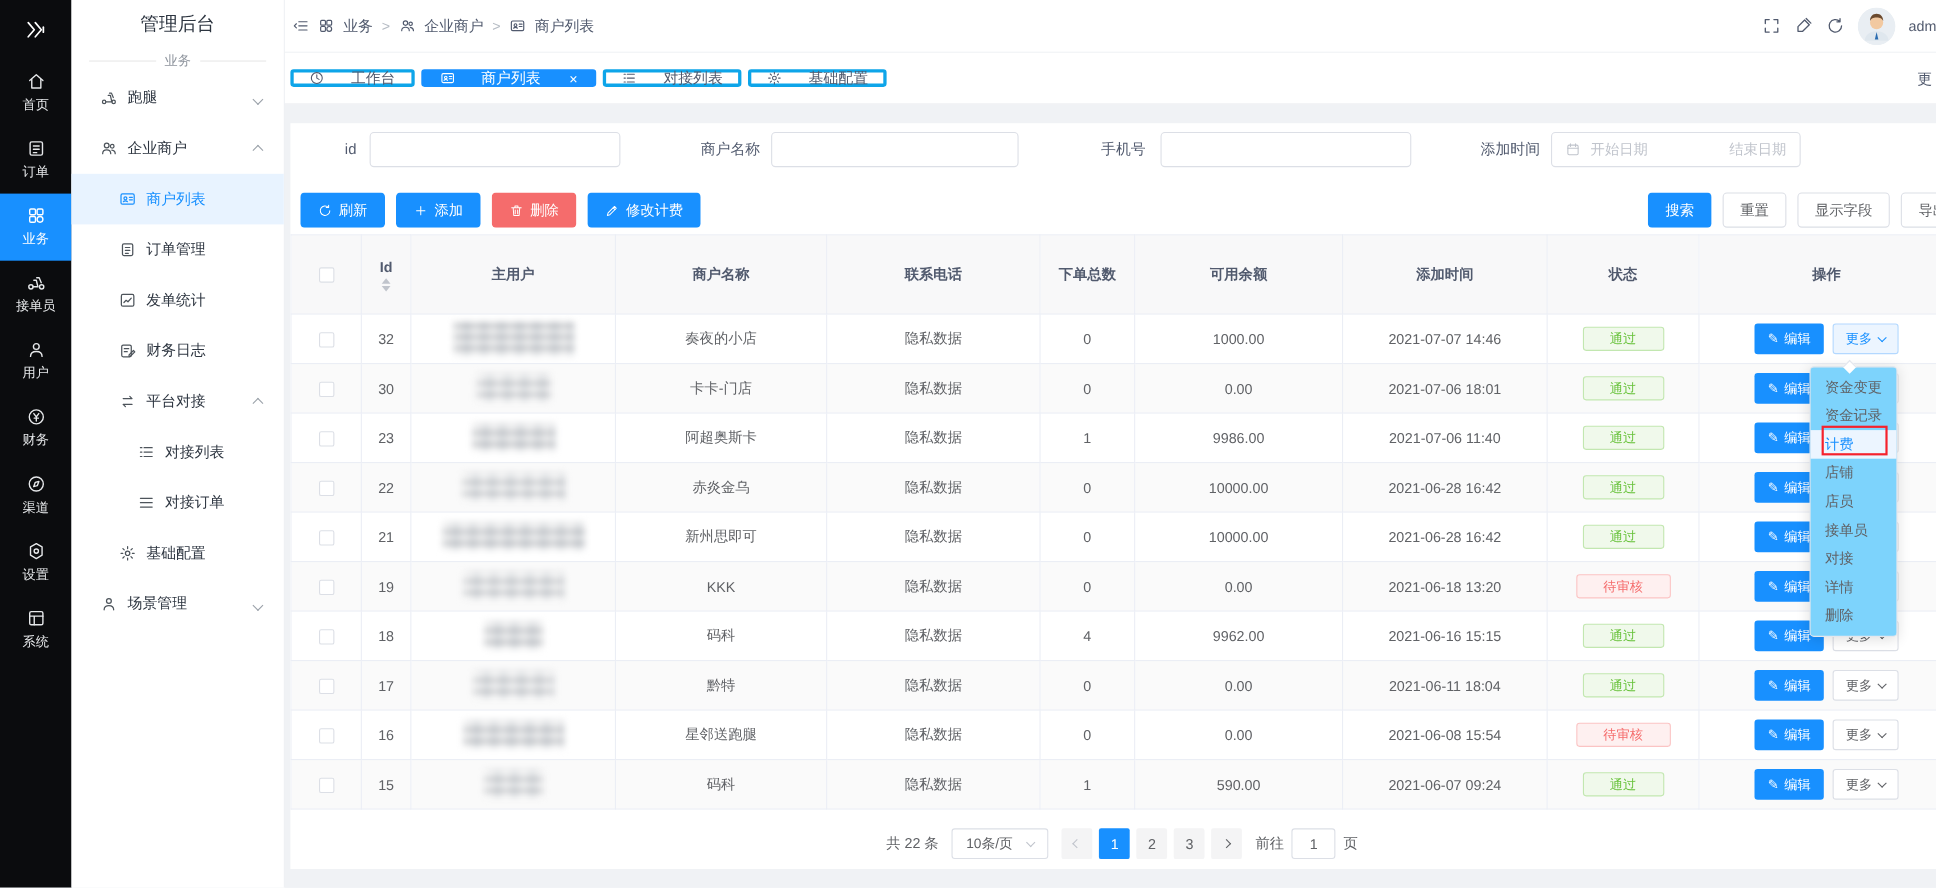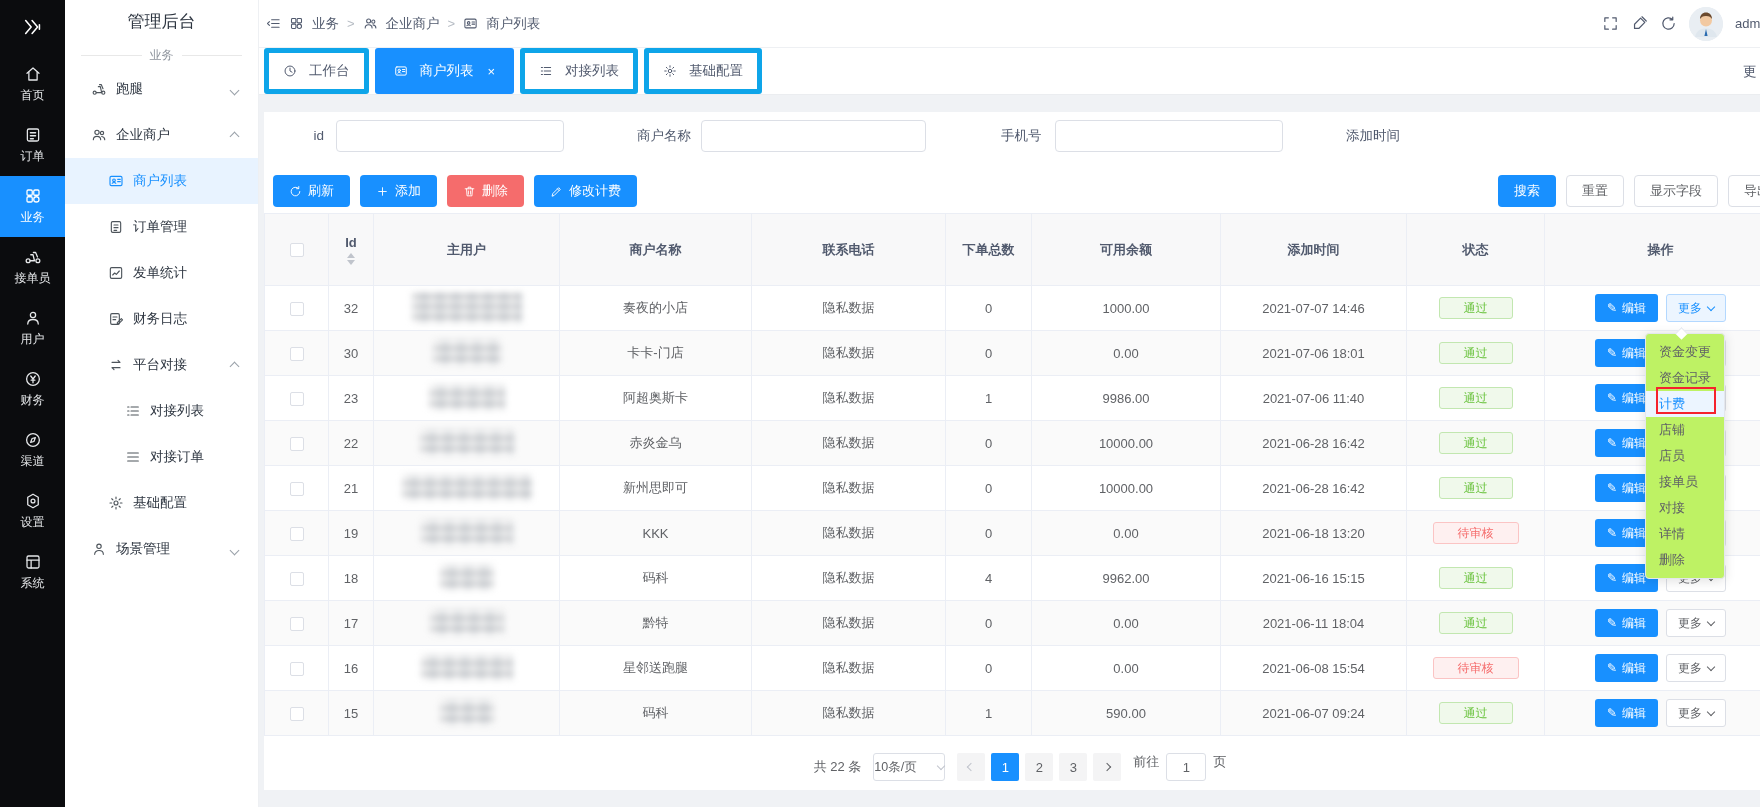--- a/index.html
+++ b/index.html
@@ -35,21 +35,21 @@
   .topbar { height:48px; background:#fff; border-bottom:1px solid #eef0f3; display:flex; align-items:center; justify-content:space-between; padding-left:7px; }
   .crumbs { display:flex; align-items:center; gap:8px; color:#515a6e; font-size:13.5px; }
   .crumbs .cic { width:15px; height:15px; color:#515a6e; }
   .crumb-sep { color:#b6bcc4; font-size:13px; }
   .top-actions { display:flex; align-items:center; gap:12px; color:#515a6e; }
   .ta-ic { width:17px; height:17px; cursor:pointer; }
   .avatar { width:34px; height:34px; border-radius:50%; background:#e7ecf1; overflow:hidden; flex:none; cursor:pointer; }
   .uname { font-size:13px; color:#515a6e; width:25px; overflow:hidden; white-space:nowrap; }
 
   .tabbar { height:47px; background:#fff; border-bottom:1px solid #ebedf0; display:flex; align-items:center; gap:6px; padding-left:5px; position:relative; }
-  .tab { height:46px; display:flex; align-items:center; gap:12px; padding:0 14px; background:#fff; border:5px solid #0ea5e9; border-radius:3px; font-size:13.5px; color:#515a6e; cursor:pointer; }
+  .tab { height:16px; display:flex; align-items:center; gap:24px; padding:0 14px; background:#fff; border:3px solid #0ea5e9; border-radius:3px; font-size:13.5px; color:#515a6e; cursor:pointer; }
   .tab .tic { width:14px; height:14px; }
   .tab.active { background:#1890ff; border-color:#1890ff; color:#fff; }
   .tab .tx { font-size:13px; margin-left:2px; }
   .tab-more { position:absolute; right:0; top:0; height:47px; line-height:47px; width:17px; overflow:hidden; font-size:13.5px; color:#515a6e; cursor:pointer; }
 
   .content { position:absolute; left:0; right:0; top:95px; bottom:0; background:#f0f2f5; }
   .card { position:absolute; left:5px; top:17px; width:1512px; height:678px; background:#fff; overflow:hidden; }
 
   
   .filters { position:absolute; top:7px; left:0; height:33px; display:flex; align-items:center; font-size:13.5px; color:#515a6e; }
@@ -90,32 +90,32 @@
   .tag-ok { color:#67c23a; background:#f0f9eb; border:1px solid #c2e7b0; }
   .tag-wait { color:#f56c6c; background:#fef0f0; border:1px solid #fbc4c4; }
   .act { display:flex; align-items:center; justify-content:center; gap:8px; }
   .btn-edit { height:28px; padding:0 12px; border:none; border-radius:3px; background:#1890ff; color:#fff; font-size:12px; display:flex; align-items:center; gap:5px; cursor:pointer; }
   .btn-more { height:28px; padding:0 11px; border:1px solid #dcdfe6; border-radius:3px; background:#fff; color:#606266; font-size:12px; display:flex; align-items:center; gap:6px; cursor:pointer; }
   .btn-more .cv { width:6px; height:6px; margin-top:-3px; }
   .btn-more.open { background:#ecf5ff; border-color:#b3d8ff; color:#1890ff; }
 
   
   .pager { position:absolute; top:641px; left:0; width:1512px; height:28px; display:flex; align-items:center; justify-content:center; gap:12px; font-size:13px; color:#606266; }
-  .pg-size { width:72px; height:28px; border:1px solid #dcdfe6; border-radius:3px; display:flex; align-items:center; justify-content:space-between; padding:0 0; color:#606266; font-size:12.5px; cursor:pointer; }
+  .pg-size { width:88px; height:28px; border:1px solid #dcdfe6; border-radius:3px; display:flex; align-items:center; justify-content:space-between; padding:0 12px; color:#606266; font-size:12.5px; cursor:pointer; }
   .pg-size .cv { color:#c0c4cc; width:6px; height:6px; margin-top:-2px; }
   .pg-btns { display:flex; gap:6px; align-items:center; }
   .pg-b { min-width:28px; height:28px; padding:0 4px; border-radius:2px; background:#f4f4f5; display:flex; align-items:center; justify-content:center; font-size:13px; color:#606266; cursor:pointer; }
   .pg-b.current { background:#1890ff; color:#fff; }
   .pg-b .cv { width:6px; height:6px; }
   .pg-b.dis { color:#c0c4cc; cursor:default; }
-  .pg-goto { display:flex; align-items:flex-start; gap:7px; }
+  .pg-goto { display:flex; align-items:center; gap:7px; }
   .pg-goto input { width:40px; height:28px; border:1px solid #dcdfe6; border-radius:3px; text-align:center; font-size:13px; color:#606266; outline:none; }
 
   
-  .dropdown { position:absolute; left:1645px; top:333px; width:80px; background:#bef264; border:1px solid #e4e7ed; border-radius:4px; box-shadow:0 2px 12px rgba(0,0,0,.12); padding:5px 0; z-index:900; }
+  .dropdown { position:absolute; left:1645px; top:333px; width:80px; background:#7dd3fc; border:1px solid #e4e7ed; border-radius:4px; box-shadow:0 2px 12px rgba(0,0,0,.12); padding:5px 0; z-index:900; }
   .dd-arrow { position:absolute; top:-5px; left:31px; width:9px; height:9px; background:#fff; border-left:1px solid #e4e7ed; border-top:1px solid #e4e7ed; transform:rotate(45deg); }
   .dd-item { height:26px; line-height:26px; padding-left:13px; font-size:13px; color:#606266; cursor:pointer; white-space:nowrap; }
   .dd-item.hl { background:#ecf5ff; color:#1890ff; }
   .red-box { position:absolute; left:1656px; top:387px; width:60px; height:27px; border:2px solid #f5222d; z-index:950; pointer-events:none; }
 </style>
 </head>
 <body>
 
 <aside class="rail">
   <div class="rail-logo">
@@ -379,20 +379,29 @@
     <div class="card">
 
       <div class="filters">
         <label class="fl1">id</label>
         <input class="inp fi1" style="">
         <label class="fl2">商户名称</label>
         <input class="inp fi2" style="">
         <label class="fl3">手机号</label>
         <input class="inp fi3" style="">
         <label class="fl4">添加时间</label>
+        <div class="fdate">
+          <svg class="ic dic" viewBox="0 0 24 24">
+              <rect x="4" y="5" width="16" height="15" rx="2"></rect>
+              <path d="M4 10h16M8 3v4M16 3v4"></path>
+            </svg>
+          <span>开始日期</span>
+          <span class="sp"></span>
+          <span>结束日期</span>
+        </div>
       </div>
 
       <div class="toolbar">
         <button class="btn btn-primary">
           <svg class="ic bic" viewBox="0 0 24 24">
               <path d="M20 12a8 8 0 1 1-2.3-5.6M18 2.8v4h-4"></path>
             </svg>
           <span>刷新</span>
         </button>
         <button class="btn btn-primary">

